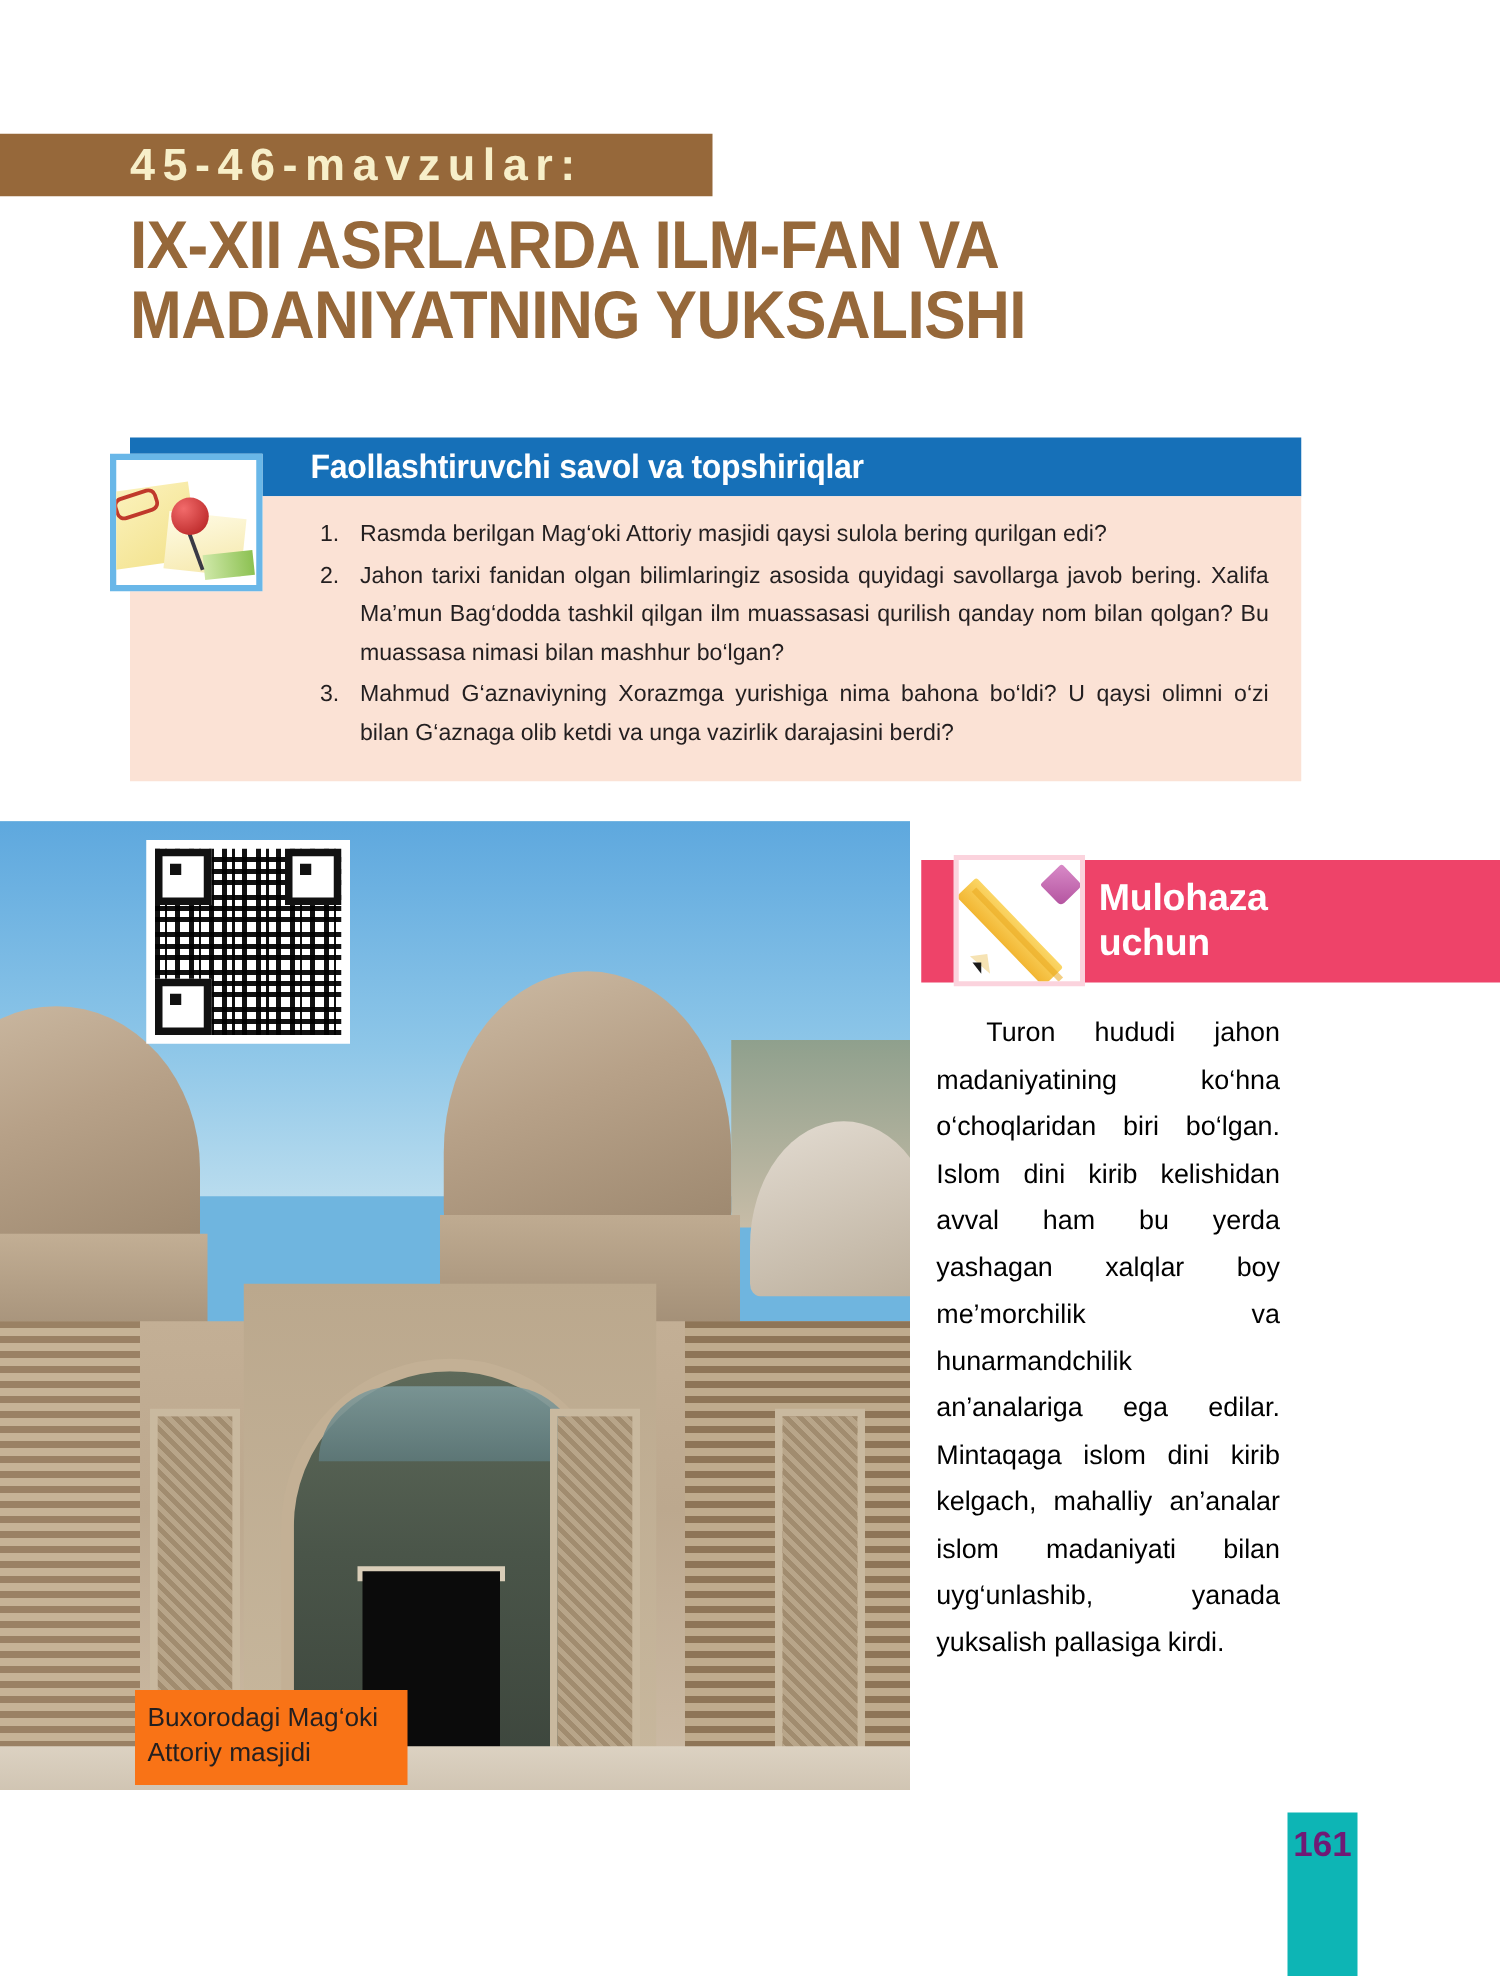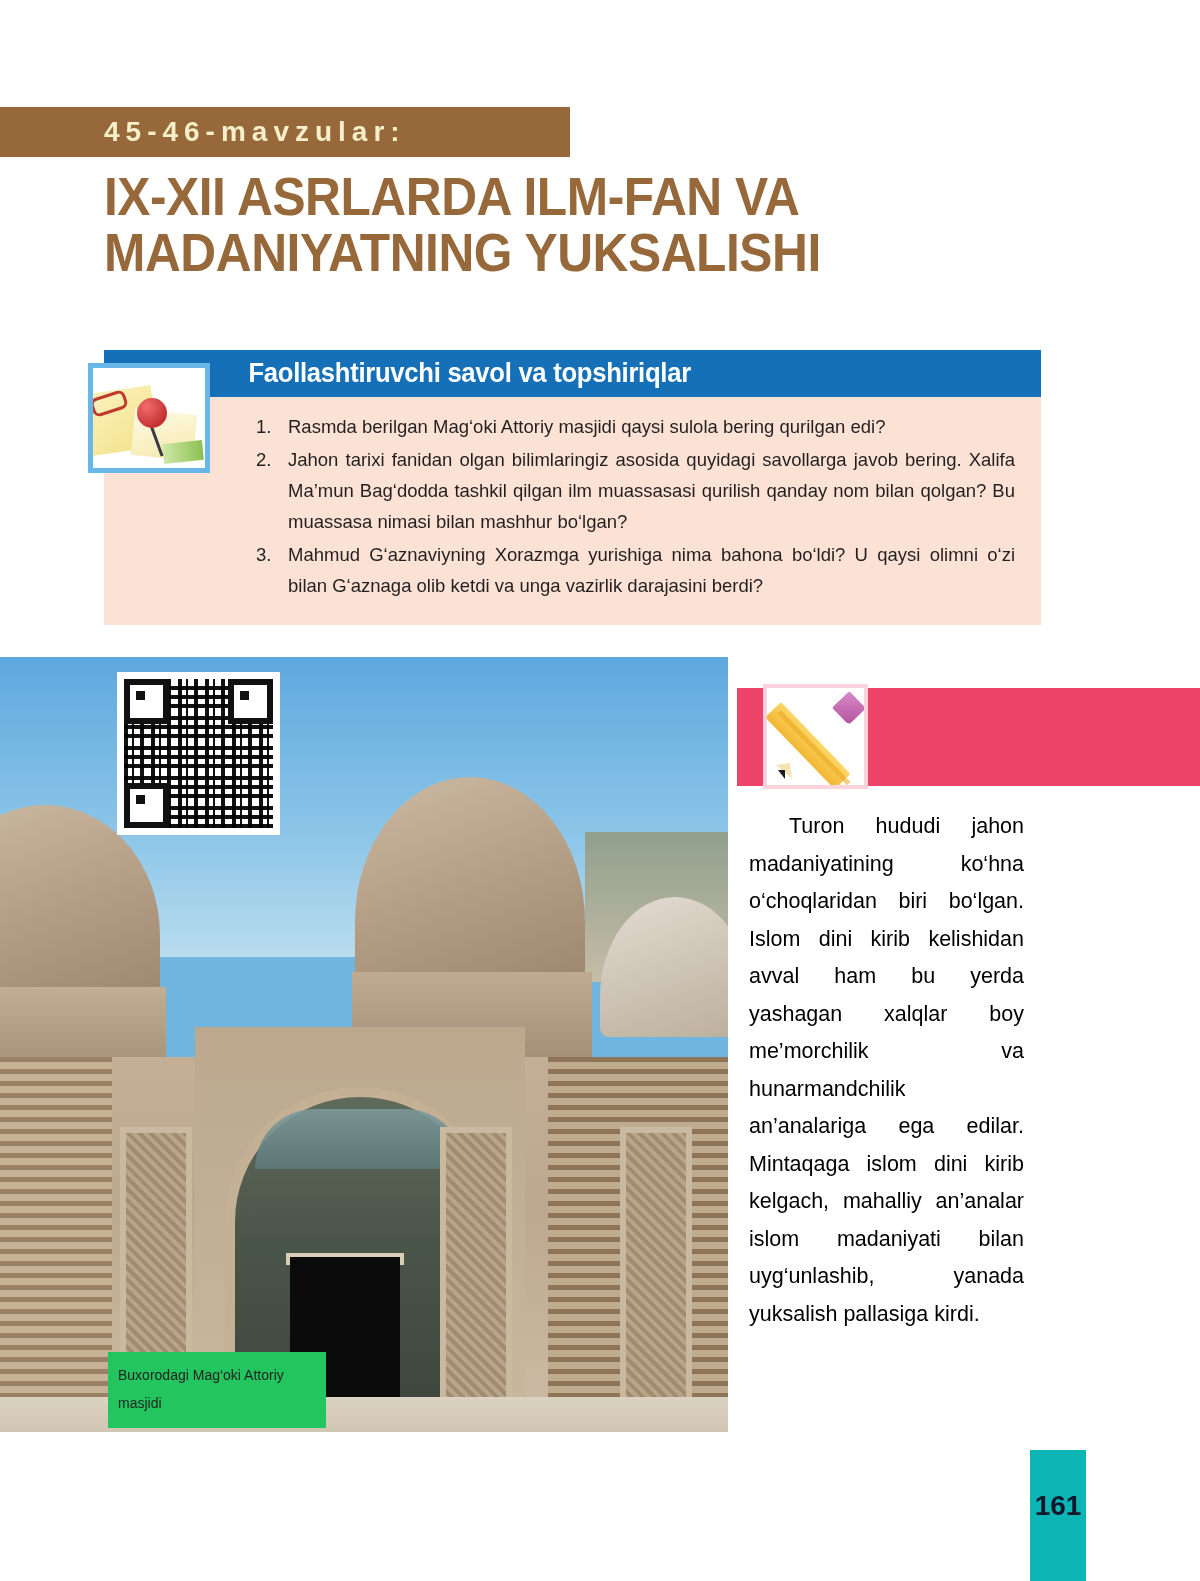--- a/index.html
+++ b/index.html
@@ -8,21 +8,21 @@
     background:#fff;
     font-family:"Liberation Sans", sans-serif;
   }
   
   .topic-banner{
     position:absolute;left:0;top:107px;width:570px;height:50px;
     background:#96683A;
     display:flex;align-items:center;
   }
   .topic-banner-label{
-    color:#F7EFC9;font-size:28px;font-weight:bold;
+    color:#F7EFC9;font-size:36px;font-weight:bold;
     letter-spacing:6px;padding-left:104px;
     font-family:"Liberation Sans", sans-serif;
   }
   
   .lesson-title{
     position:absolute;left:104px;top:168px;width:1000px;
     color:#96683A;
     font-size:54px;line-height:56px;font-weight:bold;
     letter-spacing:-0.5px;
     transform:scaleX(0.92);transform-origin:left top;
@@ -188,22 +188,22 @@
     position:relative;
   }
   .finder{position:absolute;width:33px;height:33px;border:6px solid #111;background:#fff;}
   .finder::after{content:"";position:absolute;left:6px;top:6px;width:9px;height:9px;background:#111;}
   .f-tl{left:0;top:0;}
   .f-tr{right:0;top:0;}
   .f-bl{left:0;bottom:0;}
   
   .photo-caption{
     position:absolute;left:108px;top:1352px;width:196px;
-    background:#22c55e;padding:9px 12px 11px 10px;
-    font-size:14px;line-height:28px;color:#231F20;
+    background:#f97316;padding:9px 12px 11px 10px;
+    font-size:21px;line-height:28px;color:#231F20;
   }
   
   .reflection-header{
     position:absolute;left:737px;top:688px;width:463px;height:98px;
     background:#EE4369;display:flex;align-items:center;
   }
   .pencil-icon{
     position:absolute;left:26px;top:-4px;width:105px;height:105px;
     background:#fff;border:4px solid #FBD3DD;box-sizing:border-box;
     overflow:hidden;
@@ -242,22 +242,22 @@
     font-size:21.5px;line-height:37.5px;color:#000;
     text-align:justify;text-justify:inter-word;
   }
   .reflection-body p{margin:12px;text-indent:40px;}
   
   .page-badge{
     position:absolute;left:1030px;top:1450px;width:56px;height:131px;
     background:#0DB5B5;
   }
   .page-num{
-    color:#0f172a;font-size:28px;font-weight:bold;
-    text-align:center;margin-top:40px;
+    color:#701a75;font-size:28px;font-weight:bold;
+    text-align:center;padding-top:10px;
   }
 </style>
 </head>
 <body>
 
 <div class="topic-banner">
   <span class="topic-banner-label">45-46-mavzular:</span>
 </div>
 
 <div class="lesson-title">
@@ -322,20 +322,24 @@
   <div class="qr-inner">
     <span class="finder f-tl"></span>
     <span class="finder f-tr"></span>
     <span class="finder f-bl"></span>
   </div>
 </div>
 
 <div class="photo-caption">Buxorodagi Mag‘oki Attoriy masjidi</div>
 
 <div class="reflection-header">
+  <div class="reflection-title">
+    <div>Mulohaza</div>
+    <div>uchun</div>
+  </div>
   <div class="pencil-icon">
     <div class="pencil-body"></div>
     <div class="pencil-stripe"></div>
     <div class="pencil-eraser"></div>
     <div class="pencil-tip"></div>
     <div class="pencil-lead"></div>
   </div>
 </div>
 
 <div class="reflection-body">

